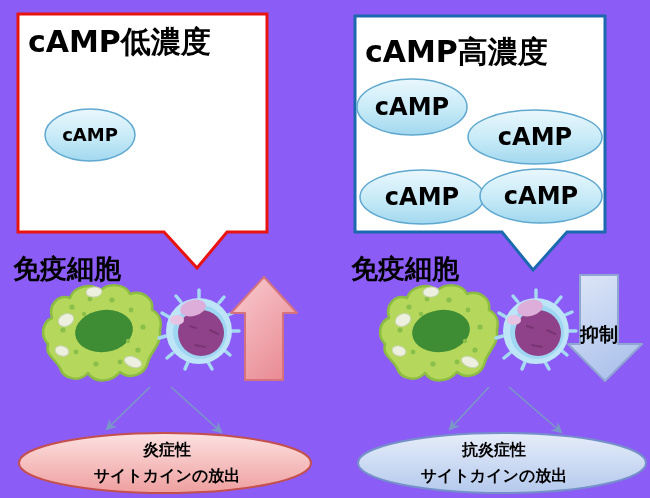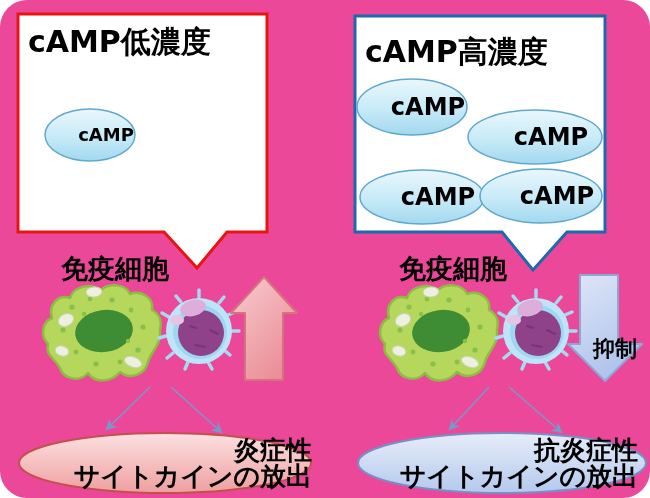--- a/index.html
+++ b/index.html
@@ -1,29 +1,28 @@
 <!DOCTYPE html>
 <html><head>
 <meta charset="utf-8">
 <style>
   html,body{margin:0;padding:0;background:#ffffff;}
   #stage{
-    position:relative;width:650px;height:498px;background:#ec4899;overflow:hidden;
+    position:relative;width:650px;height:498px;background:#8b5cf6;overflow:hidden;
     font-family:"DejaVu Sans", sans-serif;
-    border-radius:27px;
   }
   #art{position:absolute;left:0;top:0;}
   .txt{position:absolute;color:#000;font-weight:bold;white-space:nowrap;}
-  .ctr{text-align:center;margin-left:16px;}
+  .ctr{text-align:center;}
   .title{font-size:30px;letter-spacing:0px;}
   .camp-s{font-size:18px;}
   .camp-b{font-size:24px;}
-  .celllbl{font-size:27px;margin-left:48px;}
+  .celllbl{font-size:27px;}
   .fx{font-size:20px;}
-  .outcome{font-size:26px;line-height:26px;text-align:right;white-space:normal;}
+  .outcome{font-size:16px;line-height:26px;text-align:center;white-space:normal;}
 </style>
 </head>
 <body>
 
 <div id="stage">
 
   <svg id="art" width="650" height="498" viewBox="0 0 650 498">
     <defs>
       <linearGradient id="campGrad" x1="0" y1="0" x2="0" y2="1">
         <stop offset="0" stop-color="#eaf7fc"></stop>
@@ -142,21 +141,21 @@
   <div class="txt camp-s ctr" style="left:45px;top:124px;width:90px;">cAMP</div>
 
   <div class="txt camp-b ctr" style="left:357px;top:93px;width:110px;">cAMP</div>
   <div class="txt camp-b ctr" style="left:468px;top:123px;width:134px;">cAMP</div>
   <div class="txt camp-b ctr" style="left:360px;top:183px;width:124px;">cAMP</div>
   <div class="txt camp-b ctr" style="left:480px;top:182px;width:122px;">cAMP</div>
 
   <div class="txt celllbl" style="left:13px;top:251px;">免疫細胞</div>
   <div class="txt celllbl" style="left:351px;top:251px;">免疫細胞</div>
 
-  <div class="txt fx ctr" style="left:574px;top:334px;width:50px;font-size:22px;">抑制</div>
+  <div class="txt fx ctr" style="left:574px;top:322px;width:50px;font-size:19px;">抑制</div>
 
   <div class="txt outcome" style="left:22px;top:437px;width:290px;">
     <div>炎症性</div>
     <div>サイトカインの放出</div>
   </div>
   <div class="txt outcome" style="left:350px;top:437px;width:288px;">
     <div>抗炎症性</div>
     <div>サイトカインの放出</div>
   </div>
 

